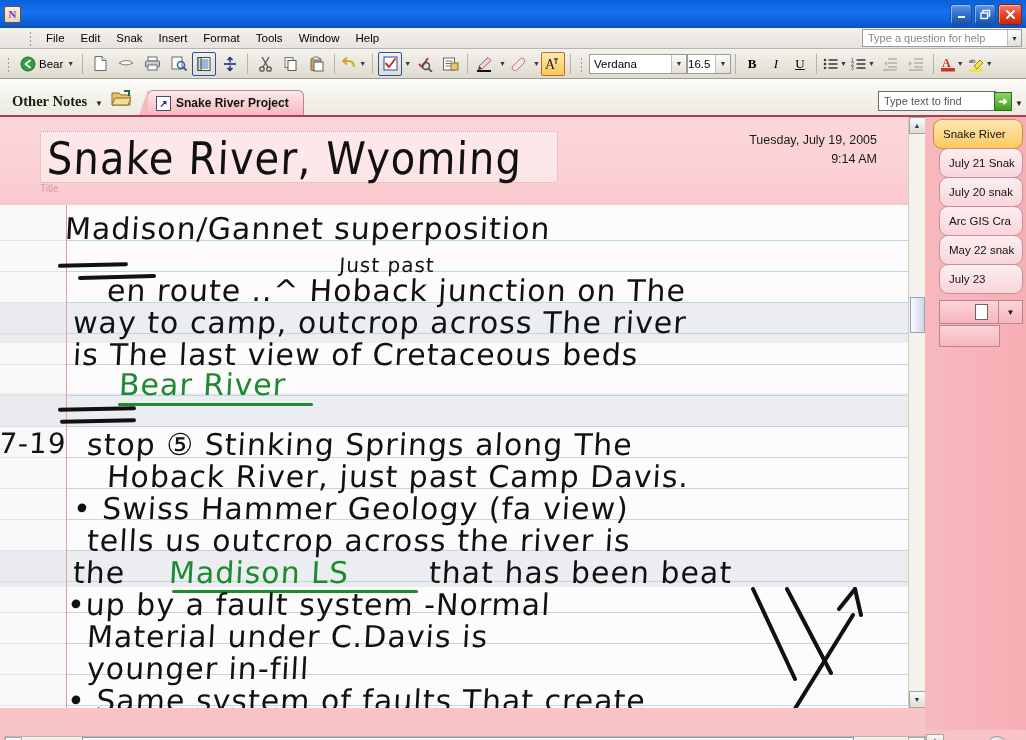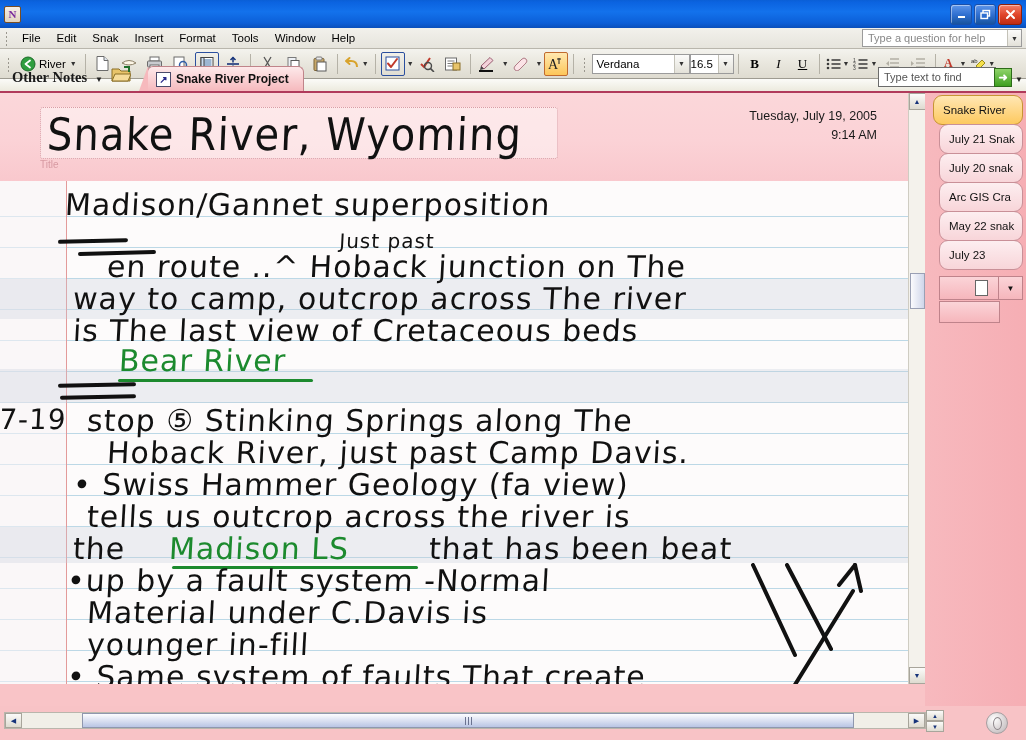--- a/index.html
+++ b/index.html
@@ -51,20 +51,21 @@
   }
   .tb-btn svg { display: block; }
 
   
   .menubar {
     height: 21px;
     background: linear-gradient(to bottom,#f2f1ec,#e6e4dc);
     display: flex; align-items: center;
     border-bottom: 1px solid #b9b6ac;
     position: relative;
+    padding-left: 24px;
   }
   .gripper {
     width: 9px; height: 16px; margin: 0 2px 0 3px;
     background-image: radial-gradient(circle, #9a978e 0.8px, transparent 1px);
     background-size: 3px 4px; background-position: 2px 1px;
     background-repeat: repeat-y;
     flex: 0 0 auto;
   }
   .menu-item {
     font-size: 11.5px; color: #000;
@@ -135,21 +136,21 @@
   }
   .fbtn {
     width: 22px; height: 22px;
     display: flex; align-items: center; justify-content: center;
     font-size: 13px; color: #000; margin: 0 1px;
     font-family: "Liberation Serif", serif;
   }
 
   
   .sectionbar {
-    height: 14px;
+    height: 38px;
     background: linear-gradient(to bottom,#fbfbf8,#eceade);
     display: flex; align-items: flex-end;
     position: relative;
     border-bottom: 2px solid #b03a5b;
   }
   .other-notes {
     font-size: 14.5px; font-weight: bold; color: #1a1a1a;
     padding: 0 8px 5px 12px;
     font-family: "Liberation Serif", serif;
   }
@@ -446,21 +447,21 @@
 </div>
 
 <div class="toolbar">
   <div class="gripper"></div>
 
   <div class="back-btn">
     <svg width="16" height="16" viewBox="0 0 16 16">
       <circle cx="8" cy="8" r="7" fill="#2f9e3f" stroke="#1d6b29"></circle>
       <path d="M10 4.5 L5.5 8 L10 11.5" fill="none" stroke="#fff" stroke-width="1.8" stroke-linecap="round" stroke-linejoin="round"></path>
     </svg>
-    <span>River</span>
+    <span>Bear</span>
     <span class="dd">▼</span>
   </div>
 
   <div class="sep"></div>
 
   <div class="tbtn">
     <svg width="17" height="17" viewBox="0 0 17 17">
       <path d="M3 1.5 h7 l4 4 v10 h-11 z" fill="#fff" stroke="#6b6b6b"></path>
       <path d="M10 1.5 v4 h4" fill="#dfe6ee" stroke="#6b6b6b"></path>
     </svg>

